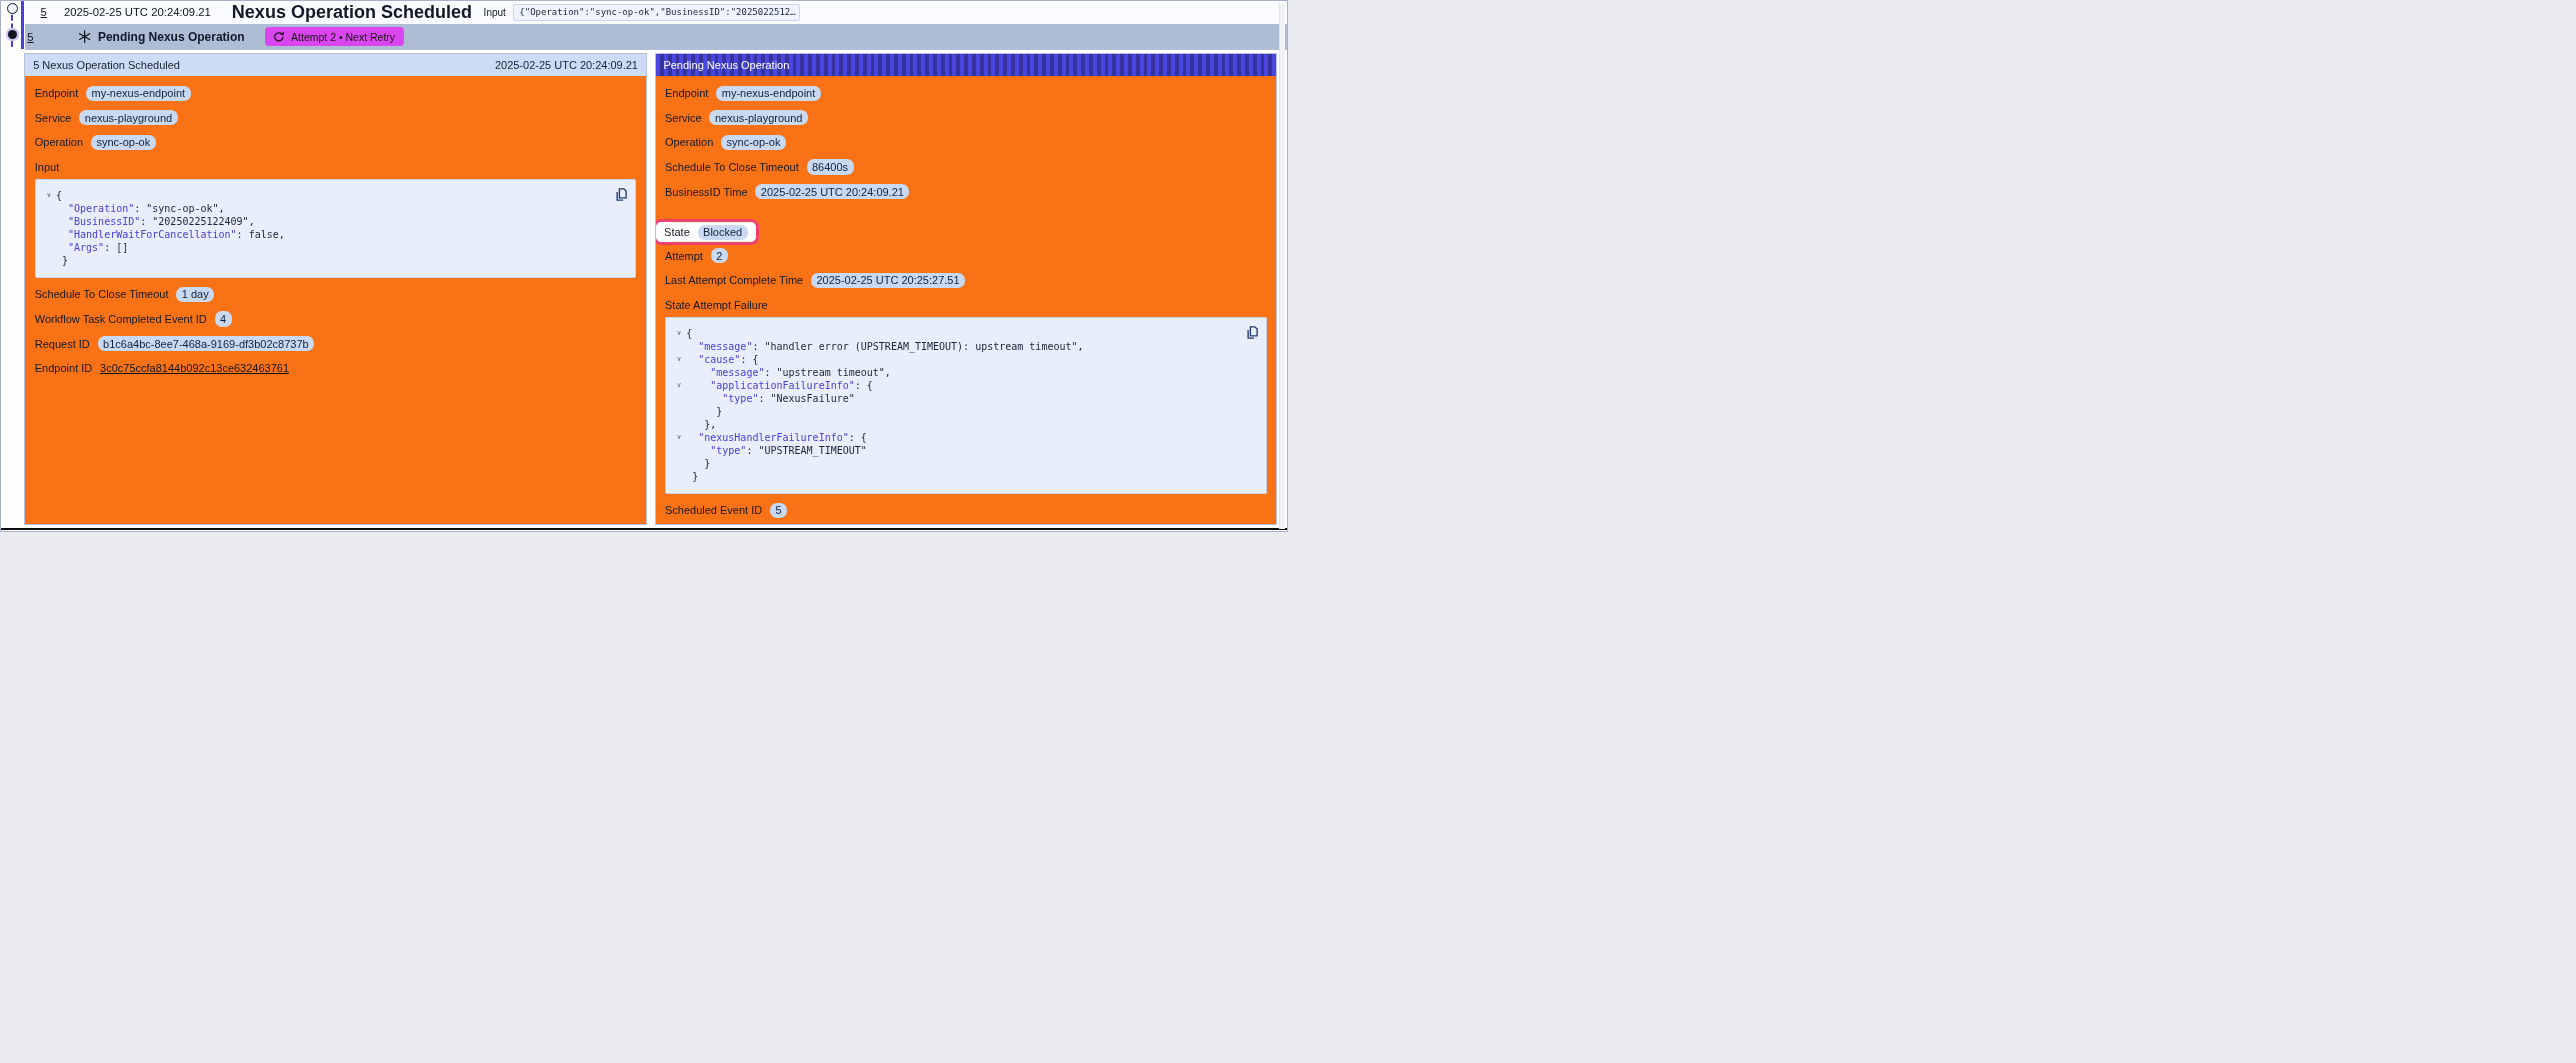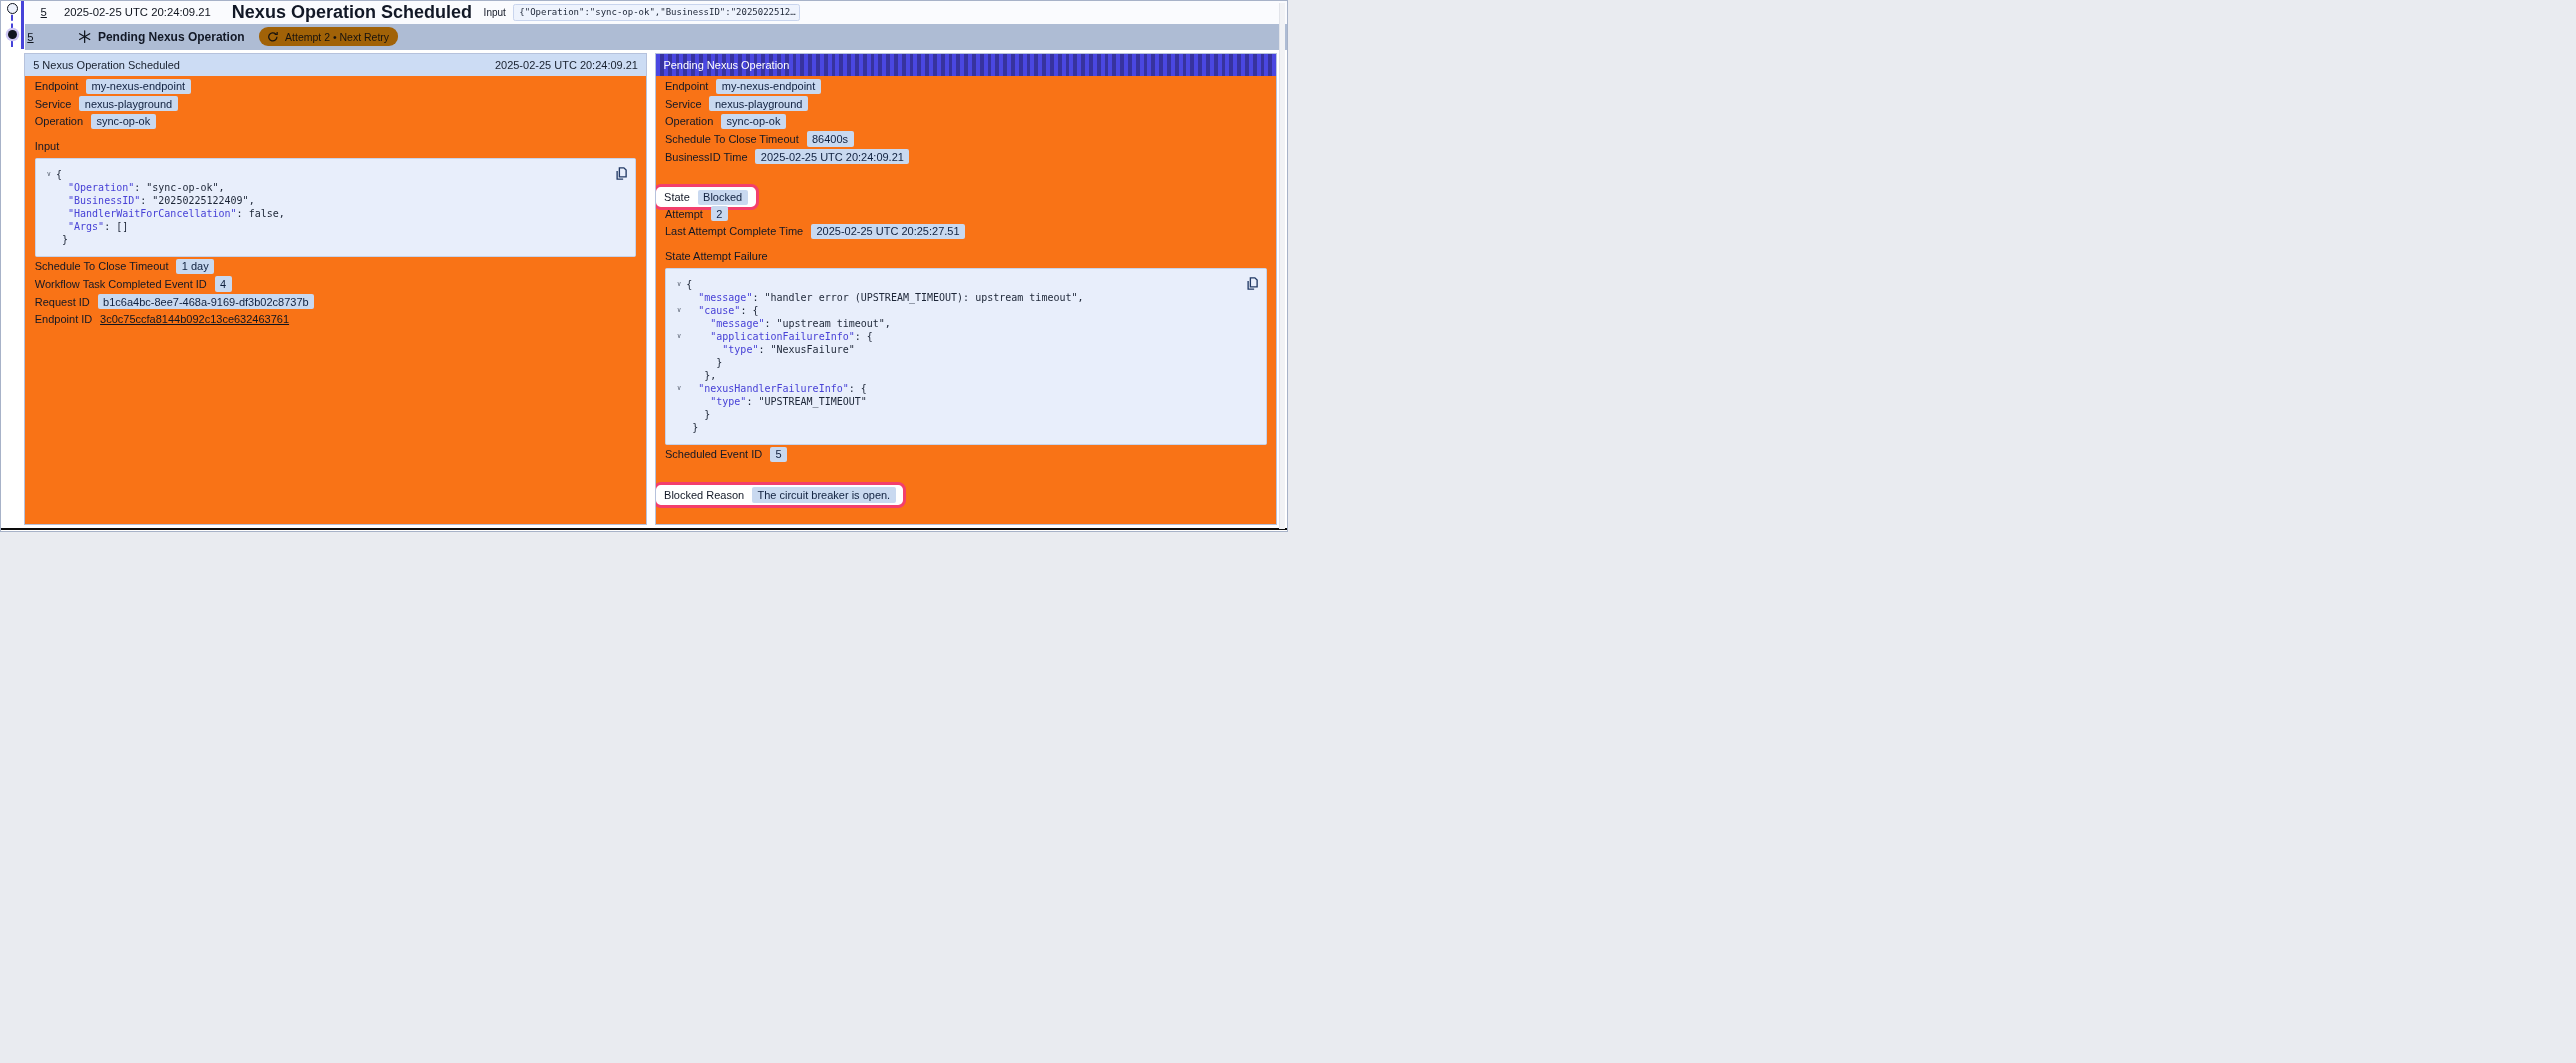--- a/index.html
+++ b/index.html
@@ -26,37 +26,37 @@
   .hrow1 .hinput-label { margin-left:11.7px; font-size:10px; }
   .input-preview {
     margin-left:7px; font-family:"DejaVu Sans Mono", monospace; font-size:9px;
     background:#eef3fd; border:0.8px solid #c9d5ee; border-radius:2.3px; padding:2.3px 5.5px;
     white-space:nowrap; max-width:287px; overflow:hidden; color:#1c2536;
   }
   .hrow2 .event-id { margin-left:2.3px; }
   .asterisk-icon { margin-left:44px; display:inline-flex; }
   .hrow2 .htitle { margin-left:7px; font-weight:700; font-size:12px; }
   .retry-badge {
-    margin-left:14px; background:#a16207; border-radius:9px; padding:3.9px 8.6px;
+    margin-left:20px; background:#d946ef; border-radius:4px; padding:3.9px 8.6px;
     display:inline-flex; align-items:center; gap:6.2px; font-size:10.5px; color:#17120e;
   }
   
   .panels { position:relative; z-index:1; margin:3.9px 0 0 23.4px; padding-right:10px; display:flex; gap:7.8px; height:472px; }
   .panel { flex:1 1 0; border:0.8px solid #b6c2dc; background:#f97316; display:flex; flex-direction:column; min-width:0; }
   .panel-header { flex:0 0 22px; display:flex; align-items:center; justify-content:space-between; padding:0 7.8px; font-size:11px; }
   .panel-header.plain { background:#ccdcf4; color:#18202e; }
   .panel-header.striped {
     background:repeating-linear-gradient(90deg, #4a47e1 0 3.9px, #37339e 3.9px 7.8px);
     color:#fff;
   }
   .panel-body { flex:1; padding:0 9.4px 6.2px 9.4px; overflow:hidden; }
-  .field-row { display:flex; align-items:center; gap:7.8px; margin-top:2px; min-height:15.6px; font-size:11px; }
+  .field-row { display:flex; align-items:center; gap:7.8px; margin-top:9px; min-height:15.6px; font-size:11px; }
   .field-row.annotated-row { margin-top:20px; margin-bottom:-6.2px; }
   .field-label { color:#121826; white-space:nowrap; }
-  .field-badge { background:#c9d9f0; border-radius:2px; padding:1.6px 5.5px; color:#10203e; white-space:nowrap; }
+  .field-badge { background:#c9d9f0; border-radius:7px; padding:1.6px 5.5px; color:#10203e; white-space:nowrap; }
   .field-link { color:#10151f; text-decoration:underline; cursor:pointer; white-space:nowrap; }
   .annotation {
     display:inline-flex; align-items:center; gap:7.8px; background:#fff;
     border:3.9px solid #f33f6c; border-radius:7.8px; padding:2.3px 7.8px; margin-left:-11.7px;
   }
   .section-label { margin-top:11px; font-size:11px; }
   
   .codeblock {
     position:relative; margin-top:5.5px; background:#e8eefb; border:0.8px solid #c6d3eb; border-radius:1.6px;
     padding:9.4px 26.5px 9.4px 6.2px; font-family:"DejaVu Sans Mono", monospace; font-size:10px;

